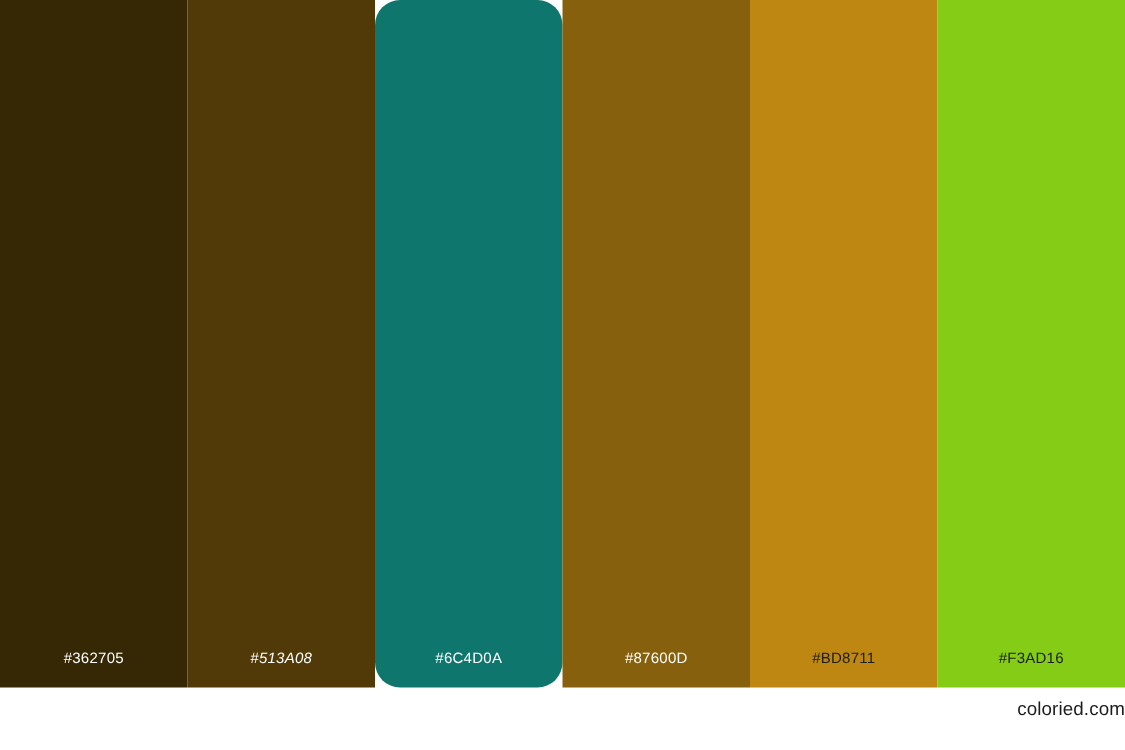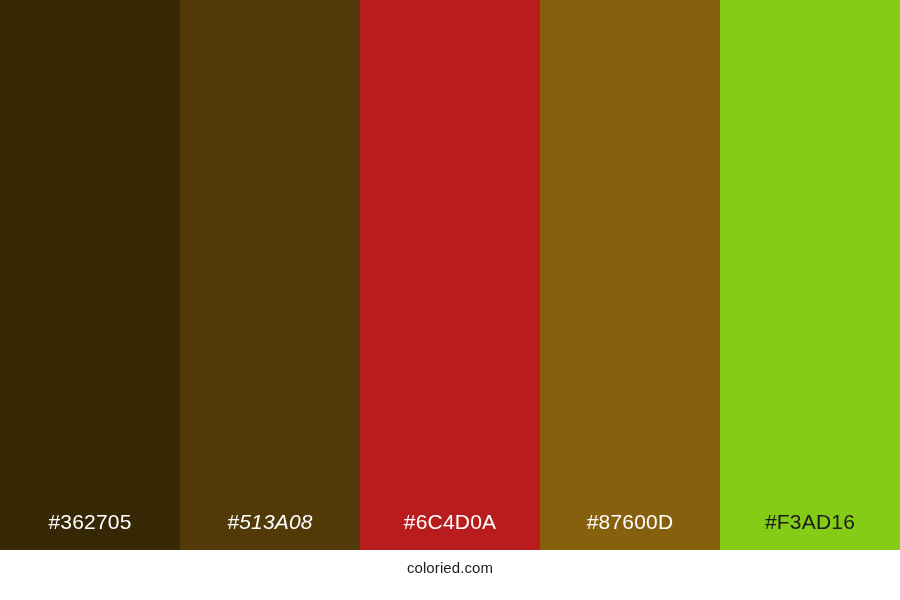--- a/index.html
+++ b/index.html
@@ -34,37 +34,37 @@
     position: relative;
     display: flex;
     align-items: flex-end;
     justify-content: center;
   }
   .swatch-label {
     display: block;
     width: 100%;
     text-align: center;
     font-family: "Liberation Sans", sans-serif;
-    font-size: 21px;
+    font-size: 12px;
     font-weight: 400;
     letter-spacing: 0.2px;
     line-height: 1;
     padding-bottom: 18px;
     white-space: nowrap;
   }
   .swatch-label.light-text { color: #ffffff; }
   .swatch-label.dark-text  { color: #1c1c1c; }
 
   #site-footer {
     width: 900px;
     height: 35px;
     background: #ffffff;
     display: flex;
     align-items: center;
-    justify-content: center;
+    justify-content: flex-end;
   }
   #footer-brand {
     font-family: "Liberation Sans", sans-serif;
     font-size: 15px;
     font-weight: 400;
     color: #1c1c1c;
     line-height: 1;
     letter-spacing: 0.1px;
   }
 </style>
@@ -76,29 +76,32 @@
   <div id="swatch-strip">
 
     <div class="swatch" style="background-color: rgb(54, 39, 5);">
       <span class="swatch-label light-text">#362705</span>
     </div>
 
     <div class="swatch" style="background-color: rgb(81, 58, 8); font-style: italic;">
       <span class="swatch-label light-text">#513A08</span>
     </div>
 
-    <div class="swatch" style="background-color: #b91c1c;">
+    <div class="swatch" style="background-color: #0f766e; border-radius: 20px;">
       <span class="swatch-label light-text">#6C4D0A</span>
     </div>
 
     <div class="swatch" style="background-color: rgb(135, 96, 13);">
       <span class="swatch-label light-text">#87600D</span>
     </div>
 
 
+    <div class="swatch" style="background-color: rgb(189, 135, 17);">
+      <span class="swatch-label dark-text">#BD8711</span>
+    </div>
 
 
     <div class="swatch" style="background-color: #84cc16;">
       <span class="swatch-label dark-text">#F3AD16</span>
     </div>
 
   </div>
 
   <div id="site-footer" style="background-color: rgb(255, 255, 255);">
     <span id="footer-brand" style="color: rgb(28, 28, 28);">coloried.com</span>

